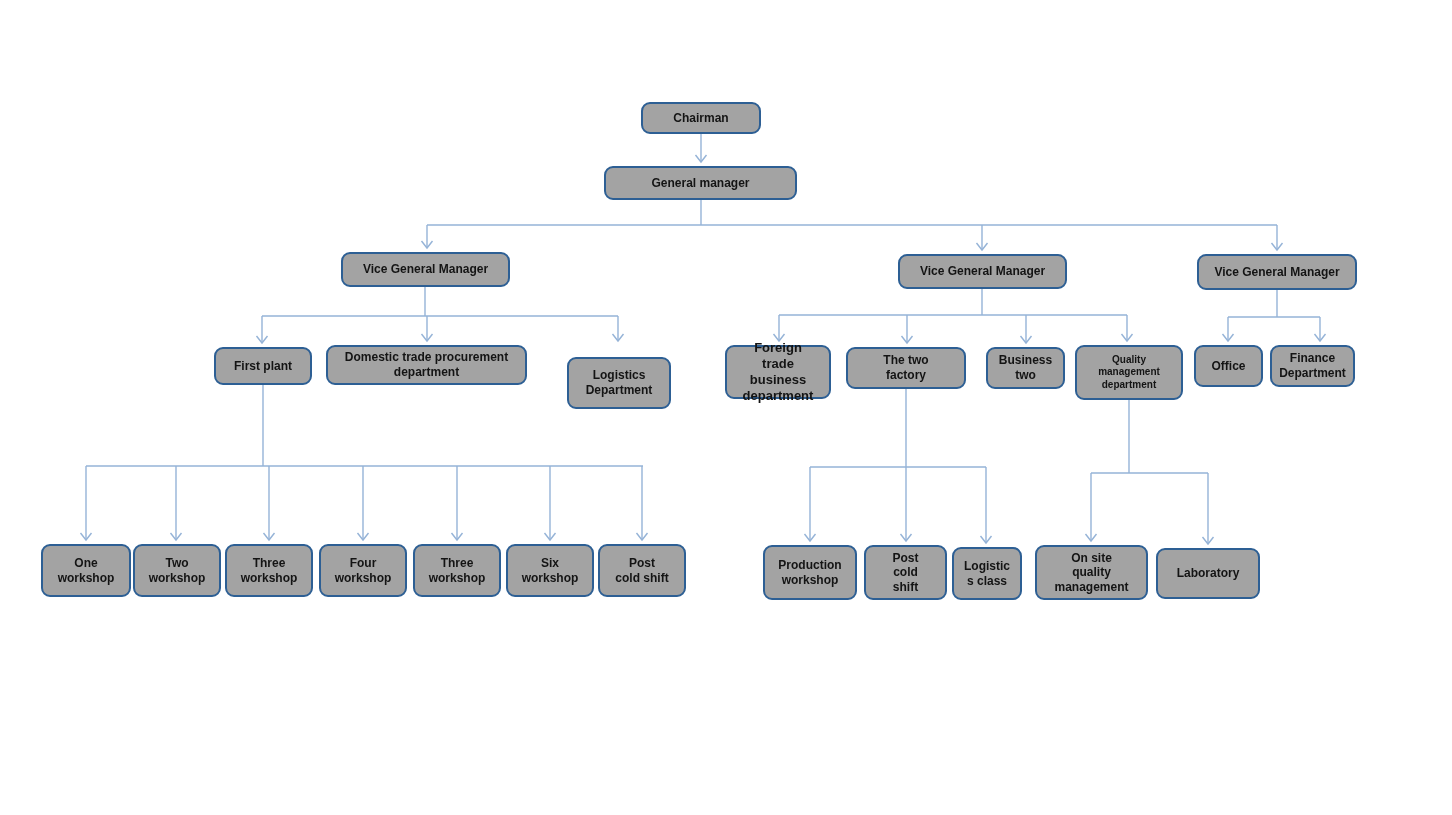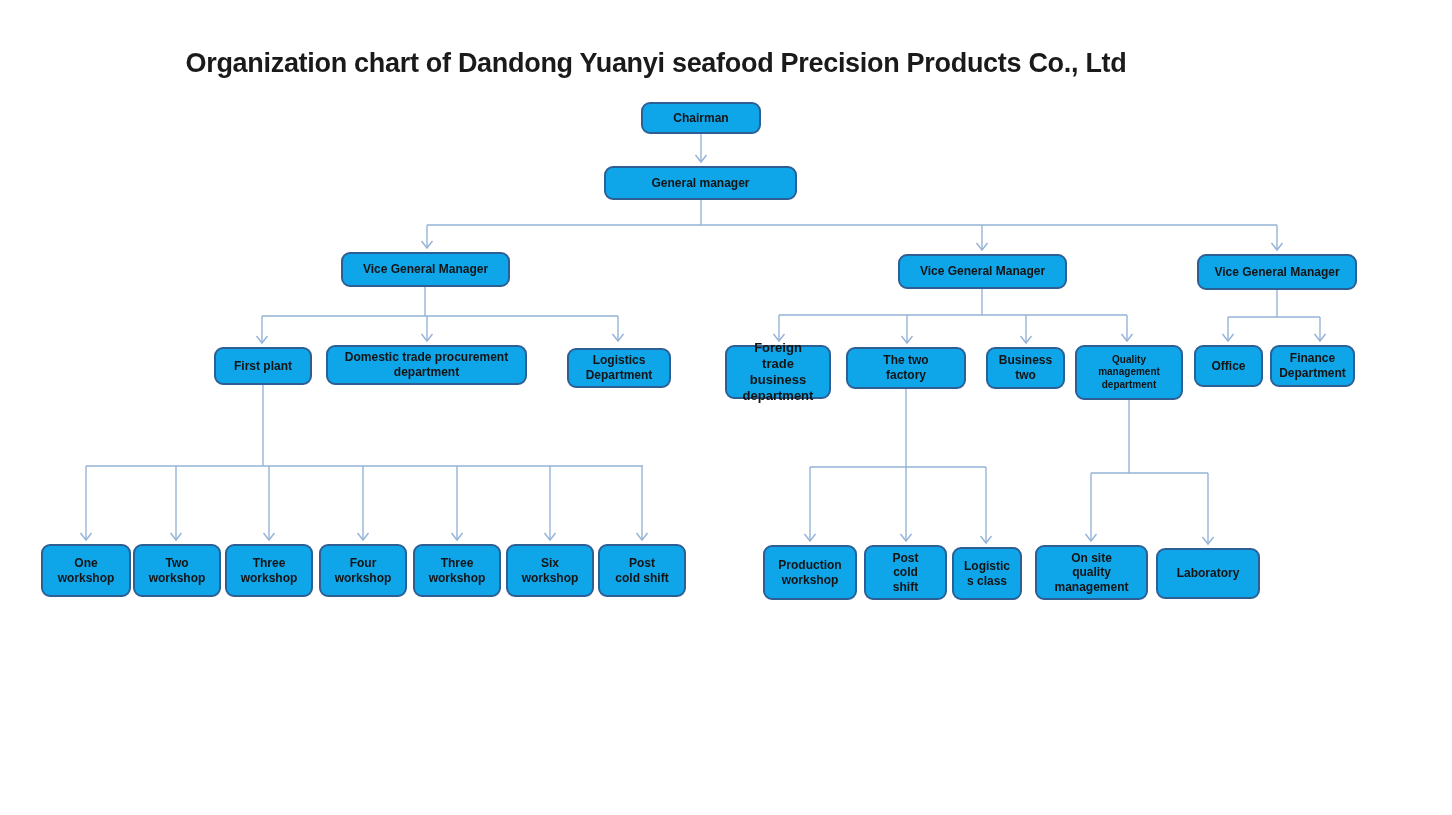--- a/index.html
+++ b/index.html
@@ -2,33 +2,32 @@
 <html><head>
 <meta charset="utf-8">
 <style>
   html, body { margin: 0; padding: 0; background: #ffffff; }
   body { width: 1452px; height: 815px; position: relative; overflow: hidden;
          font-family: "Liberation Sans", sans-serif; }
   #canvas { position: absolute; left: 0; top: 0; width: 1452px; height: 815px; background: #ffffff; }
   #title { position: absolute; left: 0; top: 48px; width: 1312px; text-align: center;
            font-size: 27px; font-weight: bold; color: #1a1a1a; letter-spacing: -0.3px; }
   #connectors { position: absolute; left: 0; top: 0; width: 1452px; height: 815px; }
-  .node { position: absolute; box-sizing: border-box; background: #0ea5e9;
+  .node { position: absolute; box-sizing: border-box; background: #a3a3a3;
           border: 2px solid #2d5f94; border-radius: 9px;
           display: flex; align-items: center; justify-content: center;
           text-align: center; font-weight: bold; font-size: 12px; line-height: 1.22;
           color: #141414; white-space: pre-line; padding: 1px 15px; z-index: 2; }
   svg path, svg polyline { fill: none; stroke: #95b3d7; stroke-width: 1.4; }
 </style>
 </head>
 <body>
 
 <div id="canvas">
 
-  <div id="title">Organization chart of Dandong Yuanyi seafood Precision Products Co., Ltd</div>
 
   <svg id="connectors" width="1452" height="815" viewBox="0 0 1452 815" xmlns="http://www.w3.org/2000/svg">
     <defs>
       <marker id="arrowhead" orient="auto" markerUnits="userSpaceOnUse" markerWidth="16" markerHeight="16" refX="7" refY="0" viewBox="0 -8 16 16" overflow="visible">
         <path d="M0,-5.5 L7,0 L0,5.5"></path>
       </marker>
     </defs>
 
     <g>
       <path d="M701,134 L701,162" marker-end="url(#arrowhead)"></path>
@@ -97,21 +96,21 @@
   <div class="node" style="left:641px;top:102px;width:120px;height:32px">Chairman</div>
   <div class="node" style="left:604px;top:166px;width:193px;height:34px">General manager</div>
 
   <div class="node" style="left:341px;top:252px;width:169px;height:35px">Vice General Manager</div>
   <div class="node" style="left:898px;top:254px;width:169px;height:35px">Vice General Manager</div>
   <div class="node" style="left:1197px;top:254px;width:160px;height:36px">Vice General Manager</div>
 
   <div class="node" style="left:214px;top:347px;width:98px;height:38px">First plant</div>
   <div class="node" style="left:326px;top:345px;width:201px;height:40px">Domestic trade procurement
 department</div>
-  <div class="node" style="left:567px;top:348px;width:104px;height:40px">Logistics
+  <div class="node" style="left:567px;top:357px;width:104px;height:52px">Logistics
 Department</div>
 
   <div class="node" style="left:725px;top:345px;width:106px;height:54px;font-size:13px">Foreign trade
 business
 department</div>
   <div class="node" style="left:846px;top:347px;width:120px;height:42px">The two factory</div>
   <div class="node" style="left:986px;top:347px;width:79px;height:42px">Business
 two</div>
   <div class="node" style="left:1075px;top:345px;width:108px;height:55px;font-size:10px">Quality
 management

